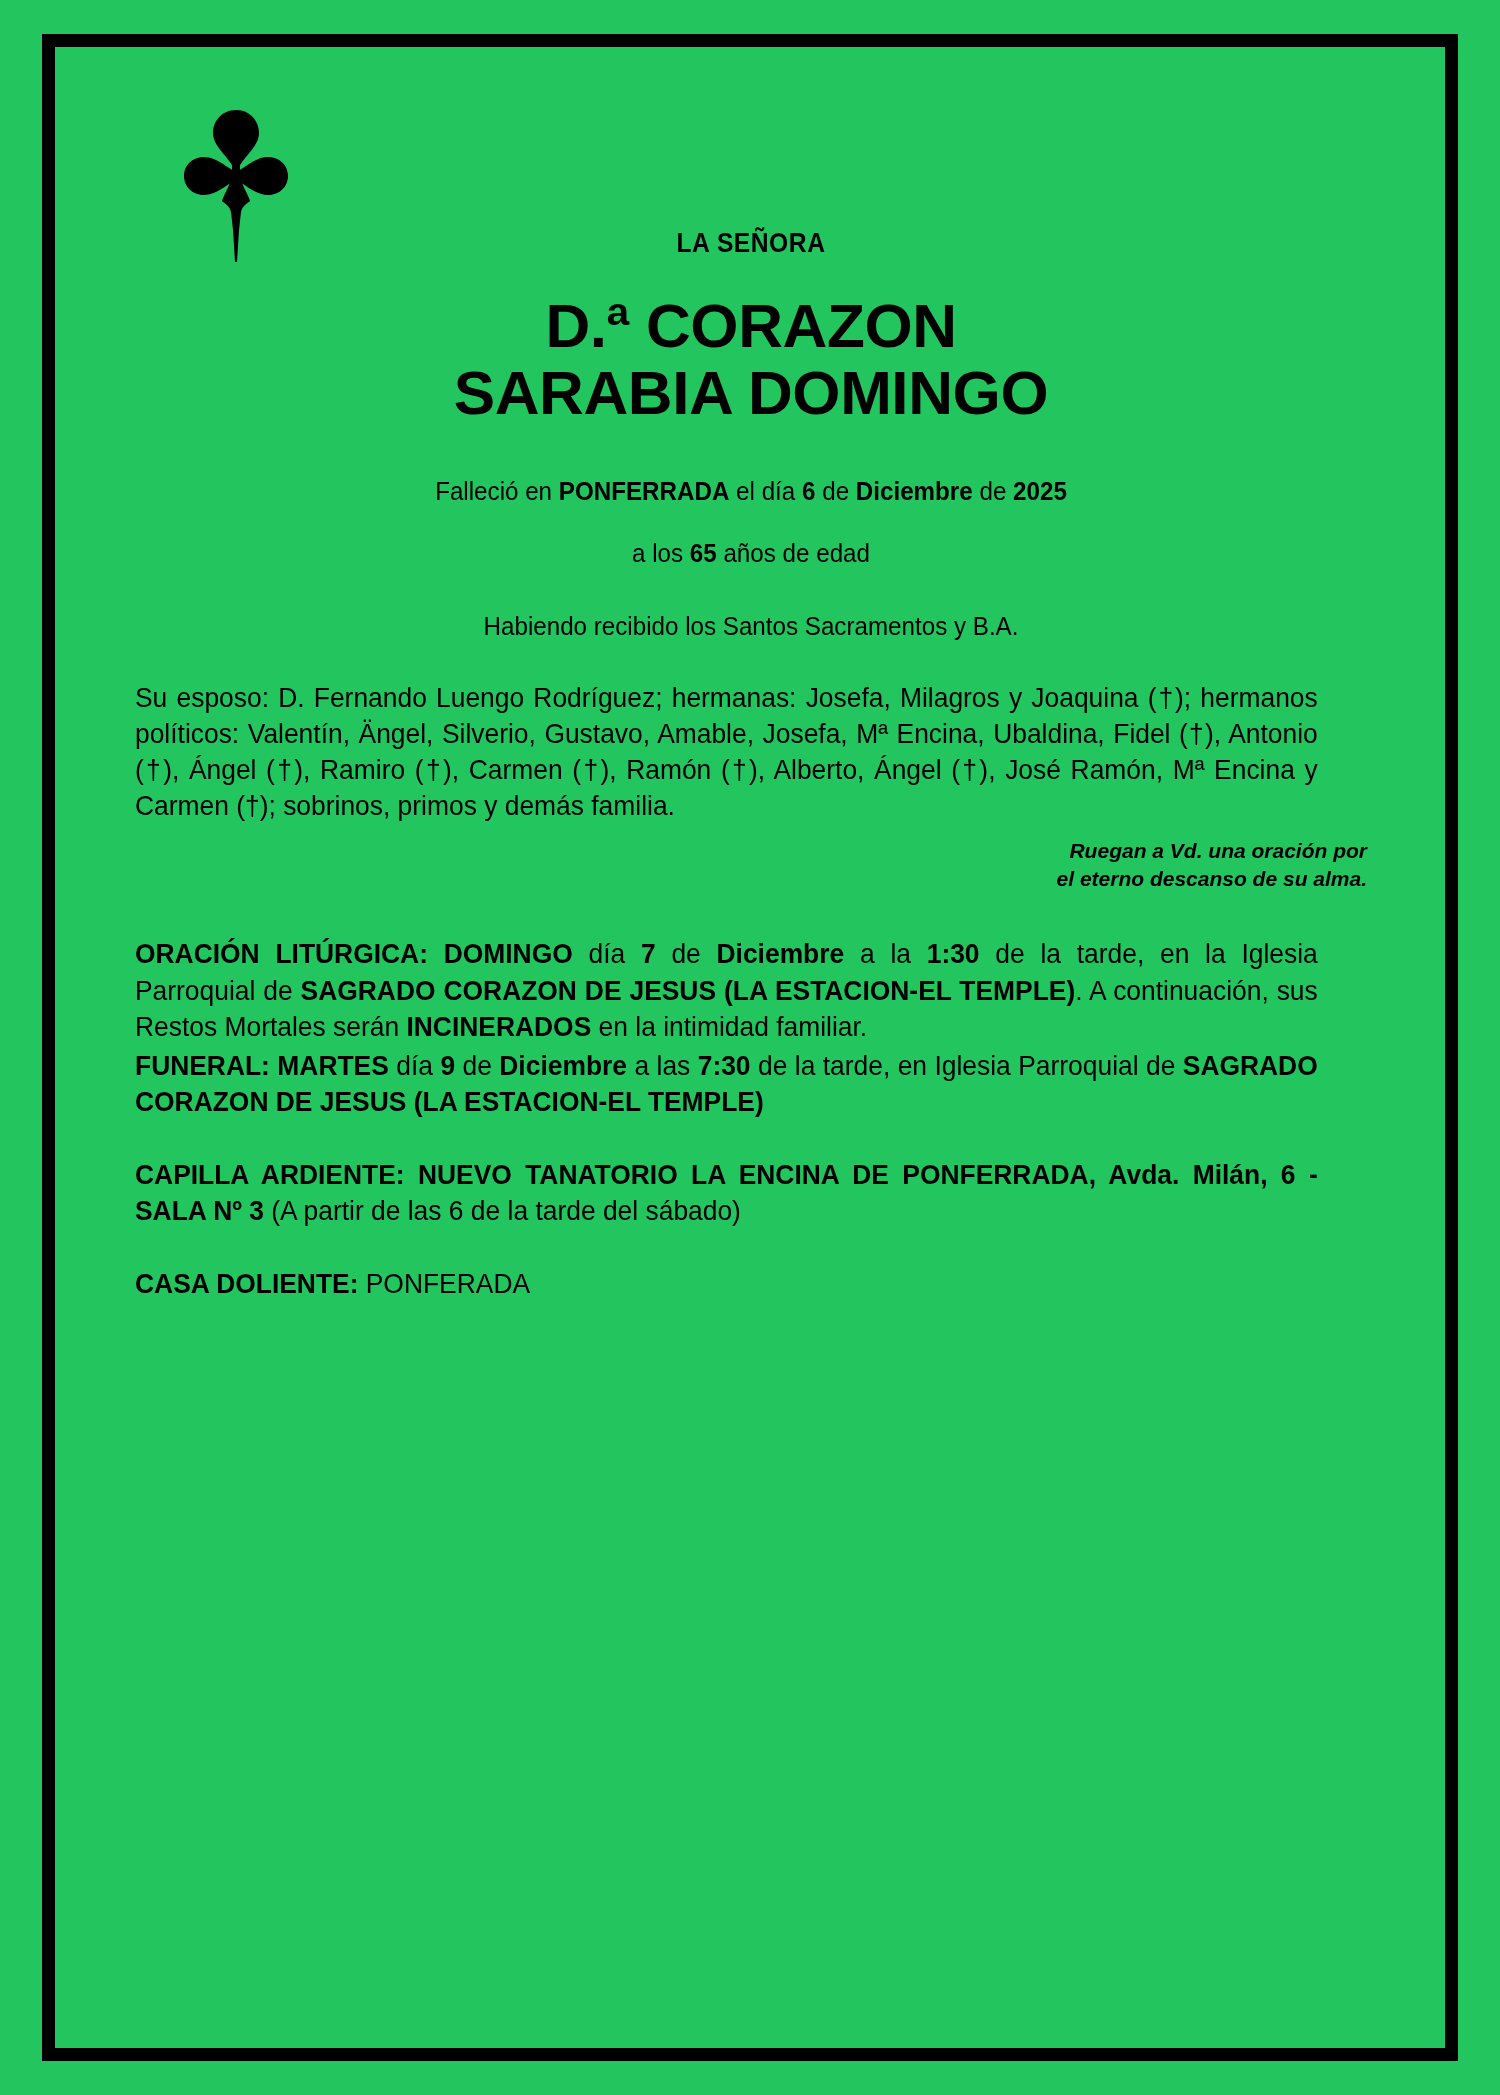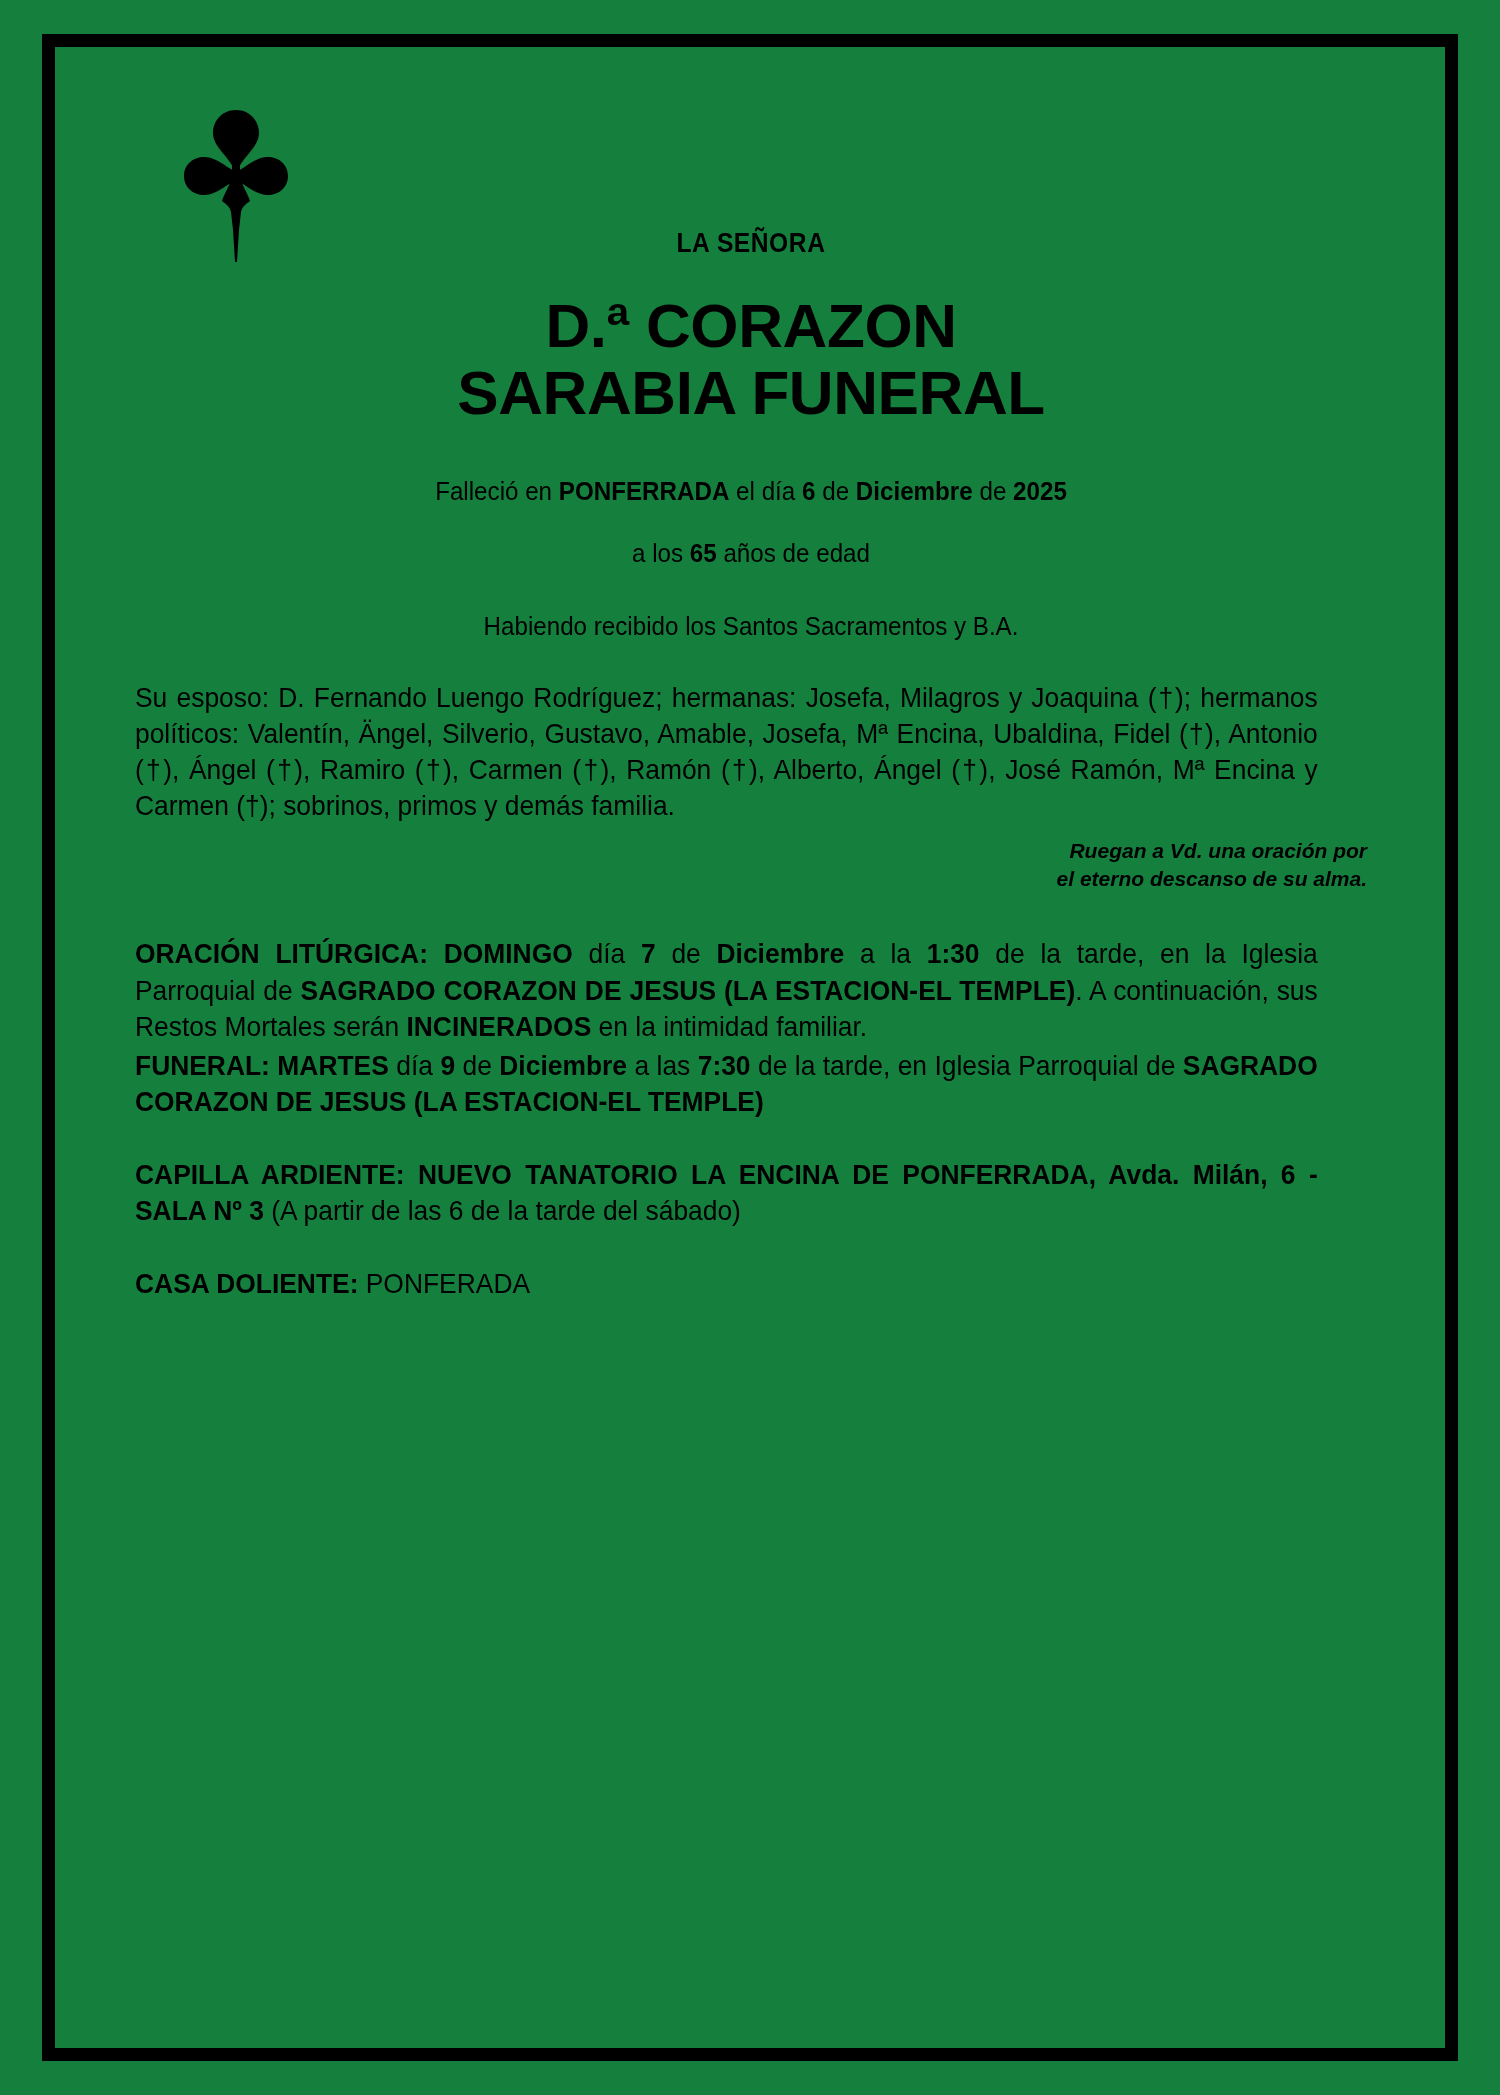--- a/index.html
+++ b/index.html
@@ -10,21 +10,21 @@
   body {
     font-family: "Liberation Sans", sans-serif;
     -webkit-font-smoothing: antialiased;
   }
 
   
   .page {
     position: relative;
     width: 1500px;
     height: 2095px;
-    background: #15803d;
+    background: #22c55e;
     box-sizing: border-box;
     padding: 34px 42px 34px 42px;
   }
   .outer-rule {
     position: absolute;
     left: 42px;
     top: 34px;
     right: 42px;
     bottom: 34px;
     border: 13px solid #000000;
@@ -160,21 +160,21 @@
 
           <rect x="56" y="55" width="8" height="30"></rect>
         </g>
       </svg>
     </div>
 
     <div class="content">
 
       <div class="kicker center">LA SEÑORA</div>
 
-      <div class="deceased-name center"><span>D.ª CORAZON</span><br><span>SARABIA  FUNERAL</span></div>
+      <div class="deceased-name center"><span>D.ª CORAZON</span><br><span>SARABIA  DOMINGO</span></div>
 
       <div class="line-died center"><span>Falleció en </span><b>PONFERRADA</b><span> el día </span><b>6</b><span> de </span><b>Diciembre</b><span> de </span><b>2025</b></div>
 
       <div class="line-age center"><span>a los </span><b>65</b><span> años de edad</span></div>
 
       <div class="line-sacraments center">Habiendo recibido los Santos Sacramentos y B.A.</div>
 
 
       <div class="family-paragraph">Su esposo: D. Fernando Luengo Rodríguez; hermanas: Josefa, Milagros y Joaquina (†); hermanos políticos: Valentín, Ängel, Silverio, Gustavo, Amable, Josefa, Mª Encina, Ubaldina, Fidel (†), Antonio (†), Ángel (†),  Ramiro (†), Carmen (†), Ramón (†), Alberto, Ángel (†), José Ramón, Mª Encina y Carmen (†); sobrinos, primos y demás familia.</div>
 

